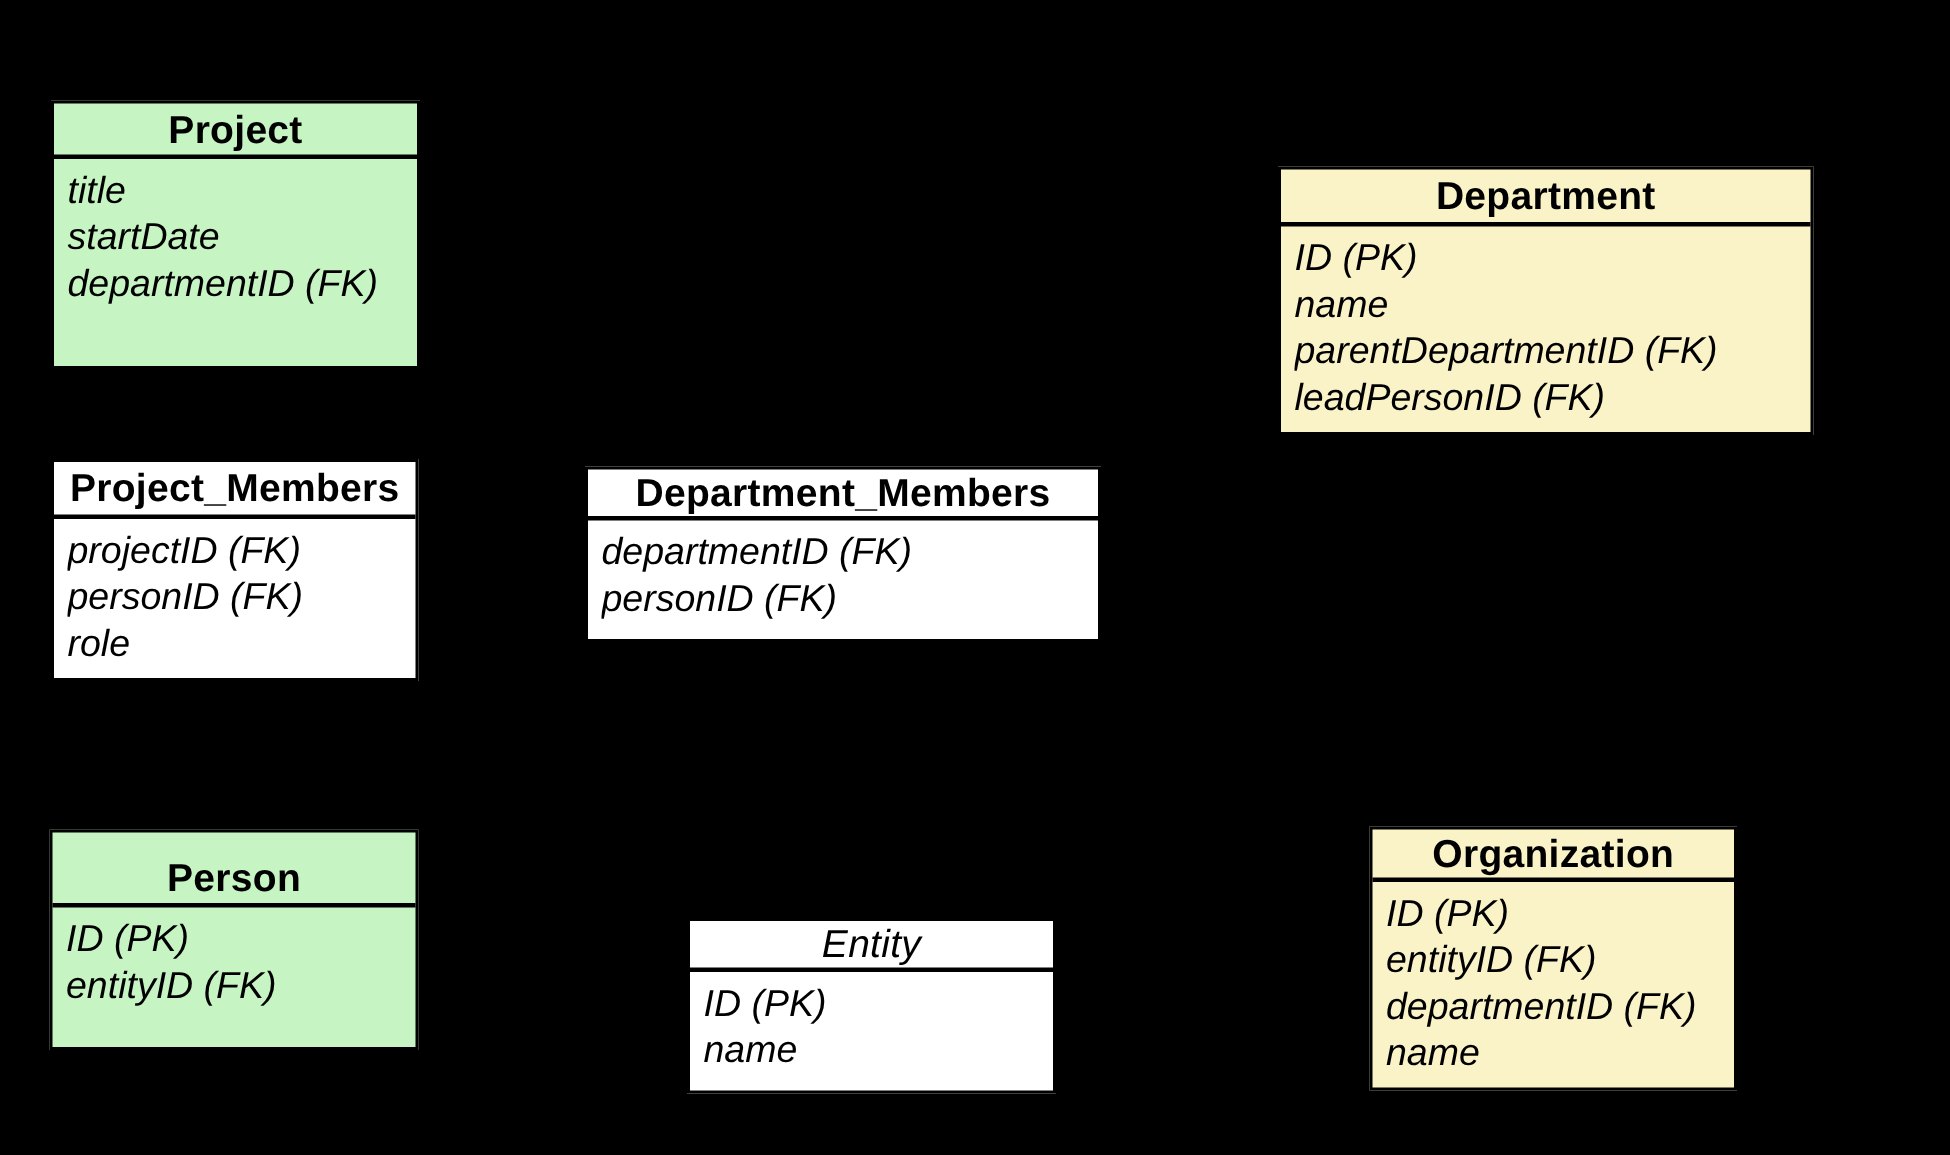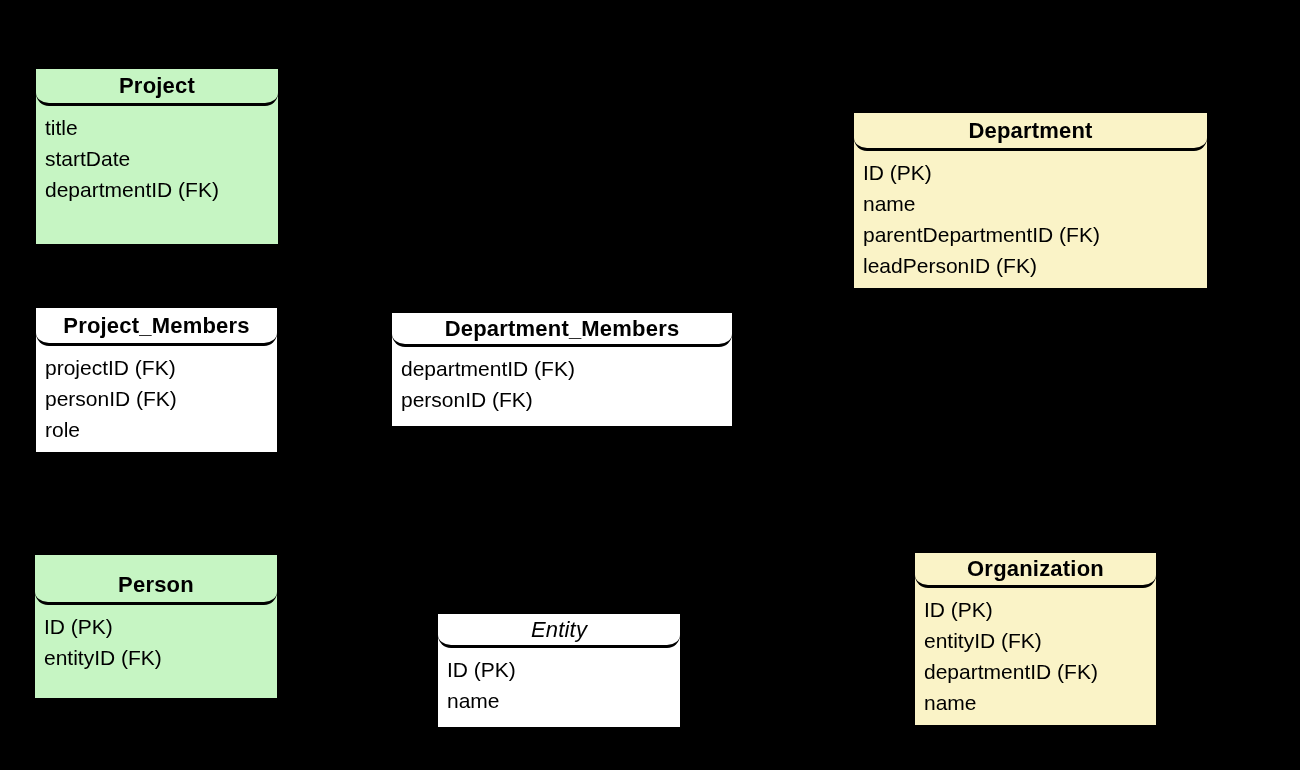--- a/index.html
+++ b/index.html
@@ -25,38 +25,38 @@
   .erd-table.green  { background: #C6F5C3; }
   .erd-table.yellow { background: #FAF3C7; }
   .erd-table.white  { background: #FFFFFF; }
   .erd-header {
     box-sizing: border-box;
     border-bottom: 3px solid #000000;
     display: flex;
     align-items: center;
     justify-content: center;
     font-weight: bold;
-    font-size: 22px;
+    font-size: 26px;
     letter-spacing: 0.2px;
     white-space: nowrap;
     overflow: hidden;
-    border-radius: 13px;
   }
   .erd-table.italic-title .erd-header {
     font-style: italic;
     font-weight: normal;
   }
   .erd-body {
     padding: 6px 4px 0 9px;
   }
   .erd-row {
-    font-size: 21px;
+    font-size: 25px;
     line-height: 31px;
     white-space: nowrap;
     overflow: hidden;
+    font-style: italic;
   }
 </style>
 </head>
 <body>
 
 <div id="diagram">
     <div class="erd-table green" style="left: 34px; top: 67px; width: 246px; height: 179px;">
       <div class="erd-header" style="height: 37px;">Project</div>
       <div class="erd-body">
         <div class="erd-row">title</div>
@@ -88,21 +88,21 @@
         <div class="erd-row">personID (FK)</div>
       </div>
     </div>
     <div class="erd-table green" style="left: 33px; top: 553px; width: 246px; height: 147px;">
       <div class="erd-header" style="height: 37px; margin-top: 13px;">Person</div>
       <div class="erd-body">
         <div class="erd-row">ID (PK)</div>
         <div class="erd-row">entityID (FK)</div>
       </div>
     </div>
-    <div class="erd-table white italic-title" style="left: 436px; top: 612px; width: 246px; height: 117px;">
+    <div class="erd-table white italic-title" style="left: 458px; top: 612px; width: 246px; height: 117px;">
       <div class="erd-header" style="height: 34px;">Entity</div>
       <div class="erd-body">
         <div class="erd-row">ID (PK)</div>
         <div class="erd-row">name</div>
       </div>
     </div>
     <div class="erd-table yellow" style="left: 913px; top: 551px; width: 245px; height: 176px;">
       <div class="erd-header" style="height: 35px;">Organization</div>
       <div class="erd-body">
         <div class="erd-row">ID (PK)</div>

